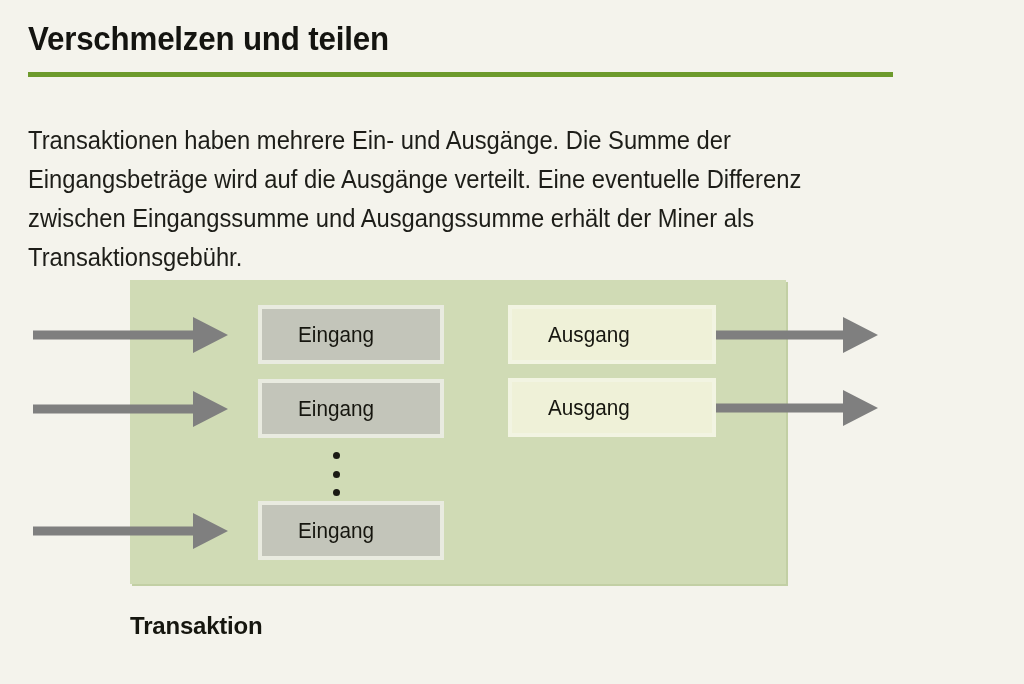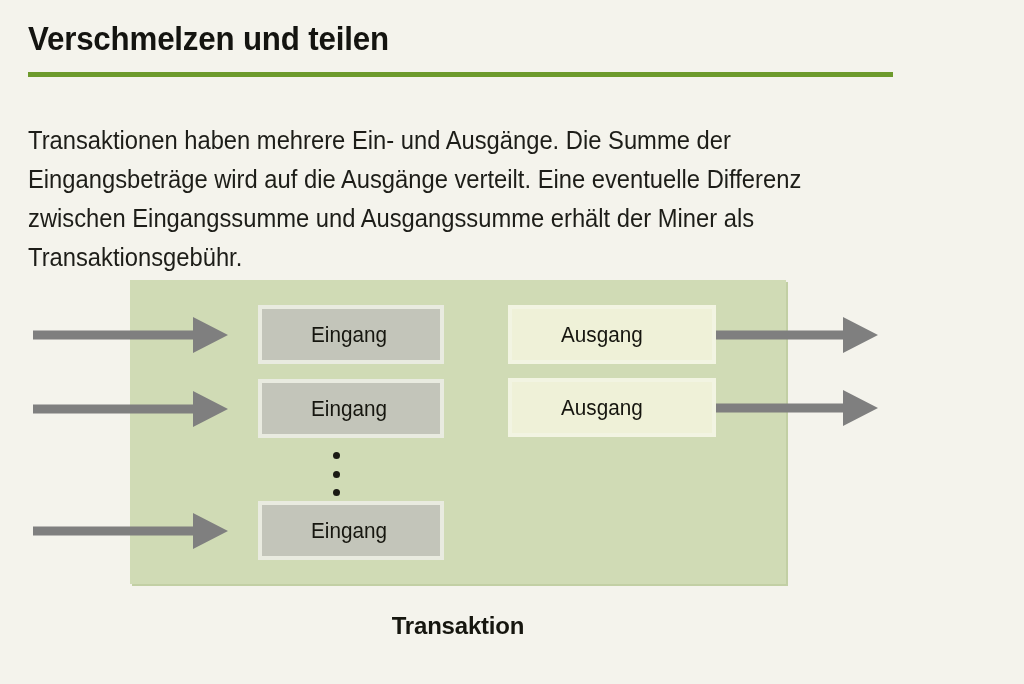--- a/index.html
+++ b/index.html
@@ -72,21 +72,21 @@
   }
 
   .io-box {
     position: absolute;
     box-sizing: border-box;
     display: flex;
     align-items: center;
     font-size: 22px;
     line-height: 1;
     color: #16160f;
-    padding-left: 49px;
+    padding-left: 36px;
     border: 4px solid #eceee2;
   }
   .io-box .io-label {
     transform: scaleX(0.94);
     transform-origin: left center;
     white-space: nowrap;
   }
   .input-box {
     background: #c3c5ba;
     border-color: #e9ebe0;
@@ -140,21 +140,20 @@
   #arrow-in-3 { left: 33px; top: 512px; width: 195px; }
   #arrow-out-1 { left: 694px; top: 316px; width: 184px; }
   #arrow-out-2 { left: 694px; top: 389px; width: 184px; }
 
   
   #diagram-caption {
     position: absolute;
     left: 130px;
     top: 612px;
     width: 656px;
-    text-align: center;
     font-size: 24px;
     font-weight: bold;
     color: #16160f;
     letter-spacing: -0.2px;
   }
 </style>
 </head>
 <body>
 
 <div id="page-title">Verschmelzen und teilen</div>

